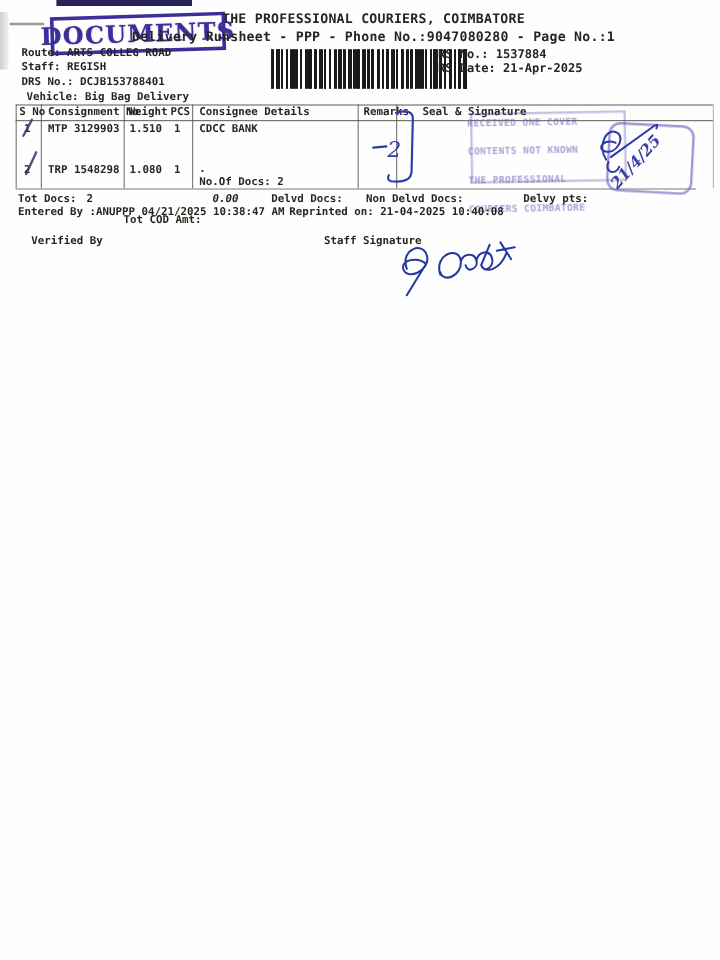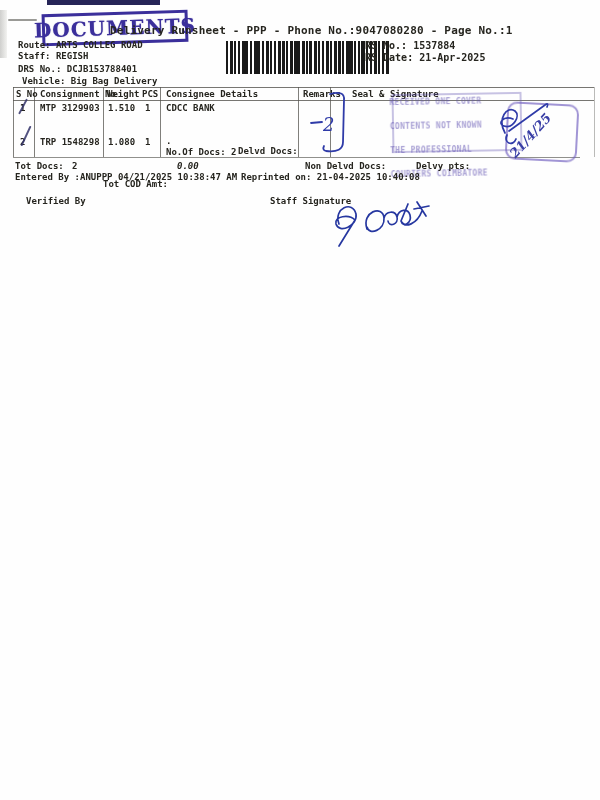--- a/index.html
+++ b/index.html
@@ -48,20 +48,21 @@
 <body>
 
 <div class="page">
 
   <div class="topbar"></div>
   <div class="leftstrip"></div>
   <div class="dash"></div>
 
   <div class="doc-stamp">DOCUMENTS</div>
 
+  <div class="mono title" style="left:185px;top:9px;">THE PROFESSIONAL COURIERS, COIMBATORE</div>
   <div class="mono title" style="left:110px;top:24px;">Delivery Runsheet - PPP - Phone No.:9047080280 - Page No.:1</div>
 
   <div class="mono" style="left:18px;top:40px;">Route: ARTS COLLEG ROAD</div>
   <div class="mono" style="left:18px;top:51px;">Staff: REGISH</div>
   <div class="mono" style="left:18px;top:64px;text-align:right;">DRS No.: DCJB153788401</div>
   <div class="mono" style="left:22px;top:76px;">Vehicle: Big Bag Delivery</div>
 
   <div class="barcode"></div>
   <div class="mono rs" style="left:365px;top:40px;">RS No.: 1537884</div>
   <div class="mono rs" style="left:365px;top:52px;">RS Date: 21-Apr-2025</div>
@@ -116,23 +117,23 @@
 
   <svg class="ink" style="left:483px;top:95px;" width="100" height="70" viewBox="0 0 100 70">
     <path d="M22 38 C14 24 24 10 32 16 C38 21 30 34 21 31 C14 29 20 20 30 24 M24 40 C20 48 30 52 33 44 M26 36 L62 10 Q66 7 64 12" fill="none" stroke="#2f3ba8" stroke-width="1.7" stroke-linecap="round"></path>
   </svg>
   <div class="hand-date" style="left:503px;top:128px;font-size:13px;transform:rotate(-48deg);">21/4/25</div>
 
   <div class="mono" style="left:15px;top:161px;">Tot Docs:</div>
   <div class="mono" style="left:72px;top:161px;">2</div>
   <div class="mono" style="left:103px;top:179px;">Tot COD Amt:</div>
   <div class="mono" style="left:177px;top:161px;font-style:italic;">0.00</div>
-  <div class="mono" style="left:226px;top:146px;margin-left:12px;">Delvd Docs:</div>
+  <div class="mono" style="left:226px;top:161px;">Delvd Docs:</div>
   <div class="mono" style="left:305px;top:161px;">Non Delvd Docs:</div>
-  <div class="mono" style="left:416px;top:161px;">Delvy pts:</div>
+  <div class="mono" style="left:436px;top:161px;">Delvy pts:</div>
 
   <div class="mono" style="left:15px;top:172px;">Entered By :ANUPPP 04/21/2025 10:38:47 AM</div>
   <div class="mono" style="left:241px;top:172px;">Reprinted on: 21-04-2025 10:40:08</div>
 
   <div class="mono" style="left:15px;top:196px;margin-left:11px;">Verified By</div>
   <div class="mono" style="left:270px;top:196px;">Staff Signature</div>
 
   <svg class="ink" style="left:325px;top:196px;" width="125" height="55" viewBox="0 0 125 55">
     <path d="M14 28 C8 12 28 4 31 18 C33 30 14 38 11 28 C9 20 24 18 30 24 L14 50
              M42 33 C36 16 58 8 59 22 C60 34 44 40 42 31

